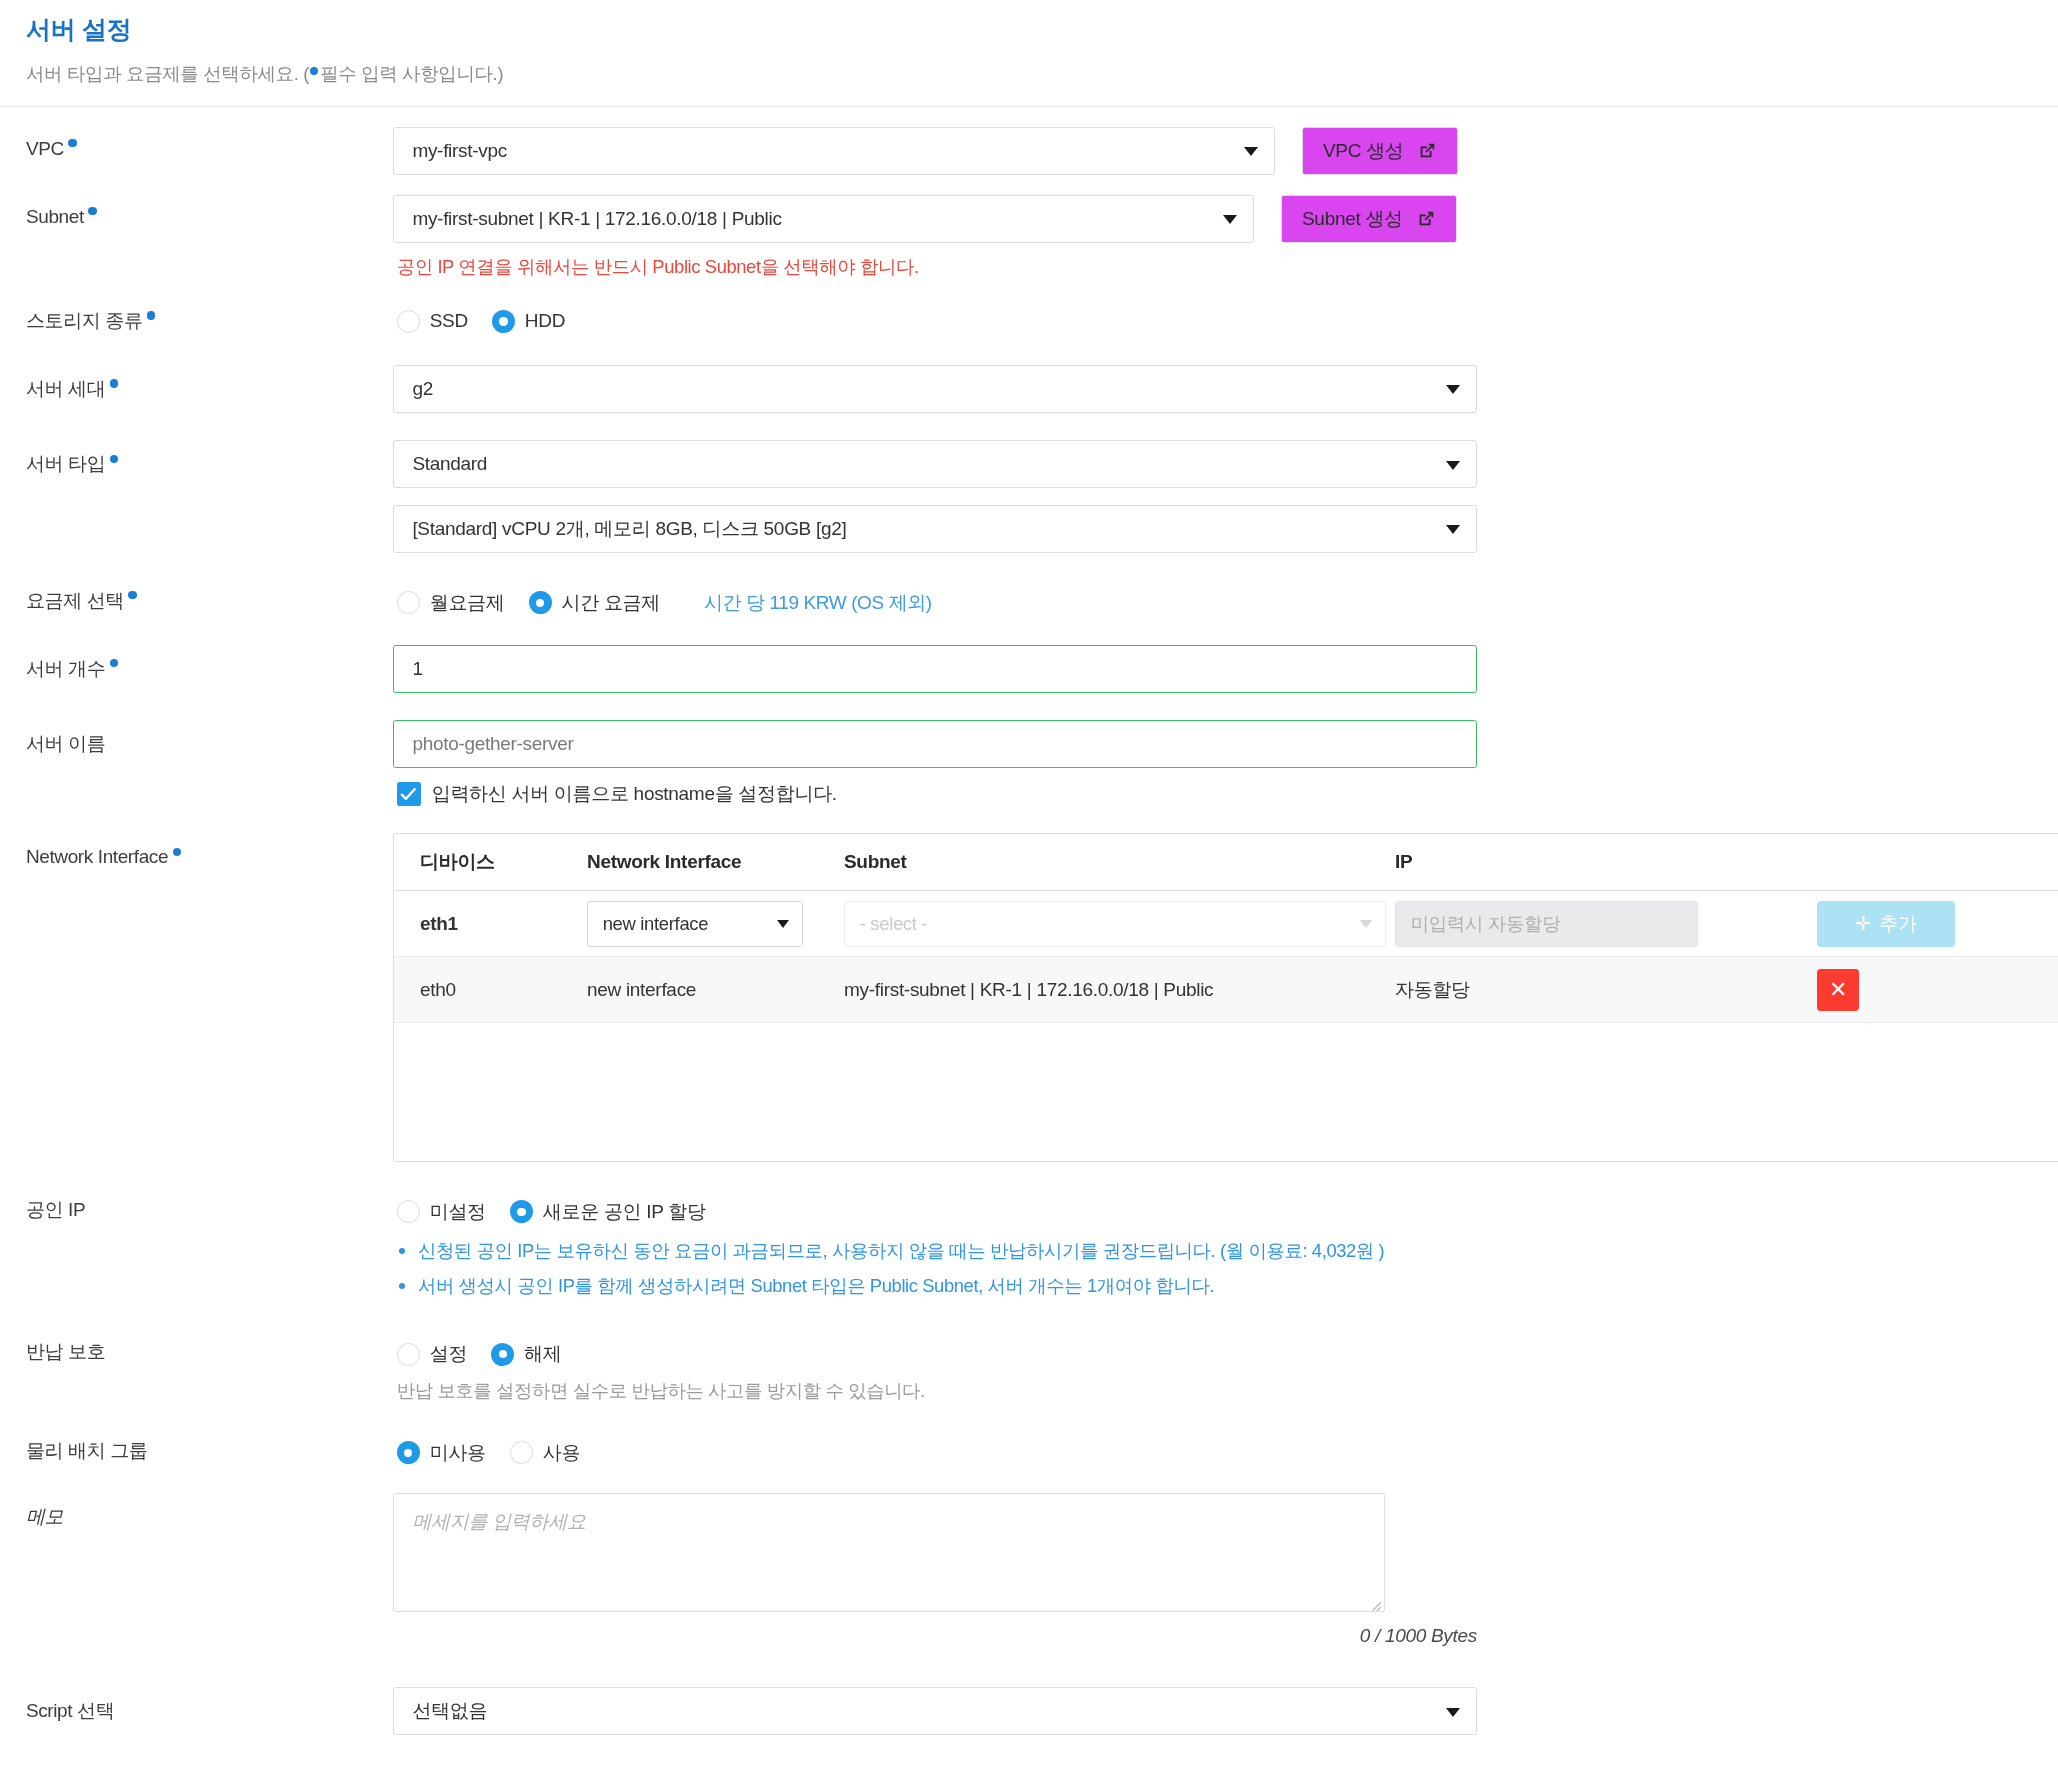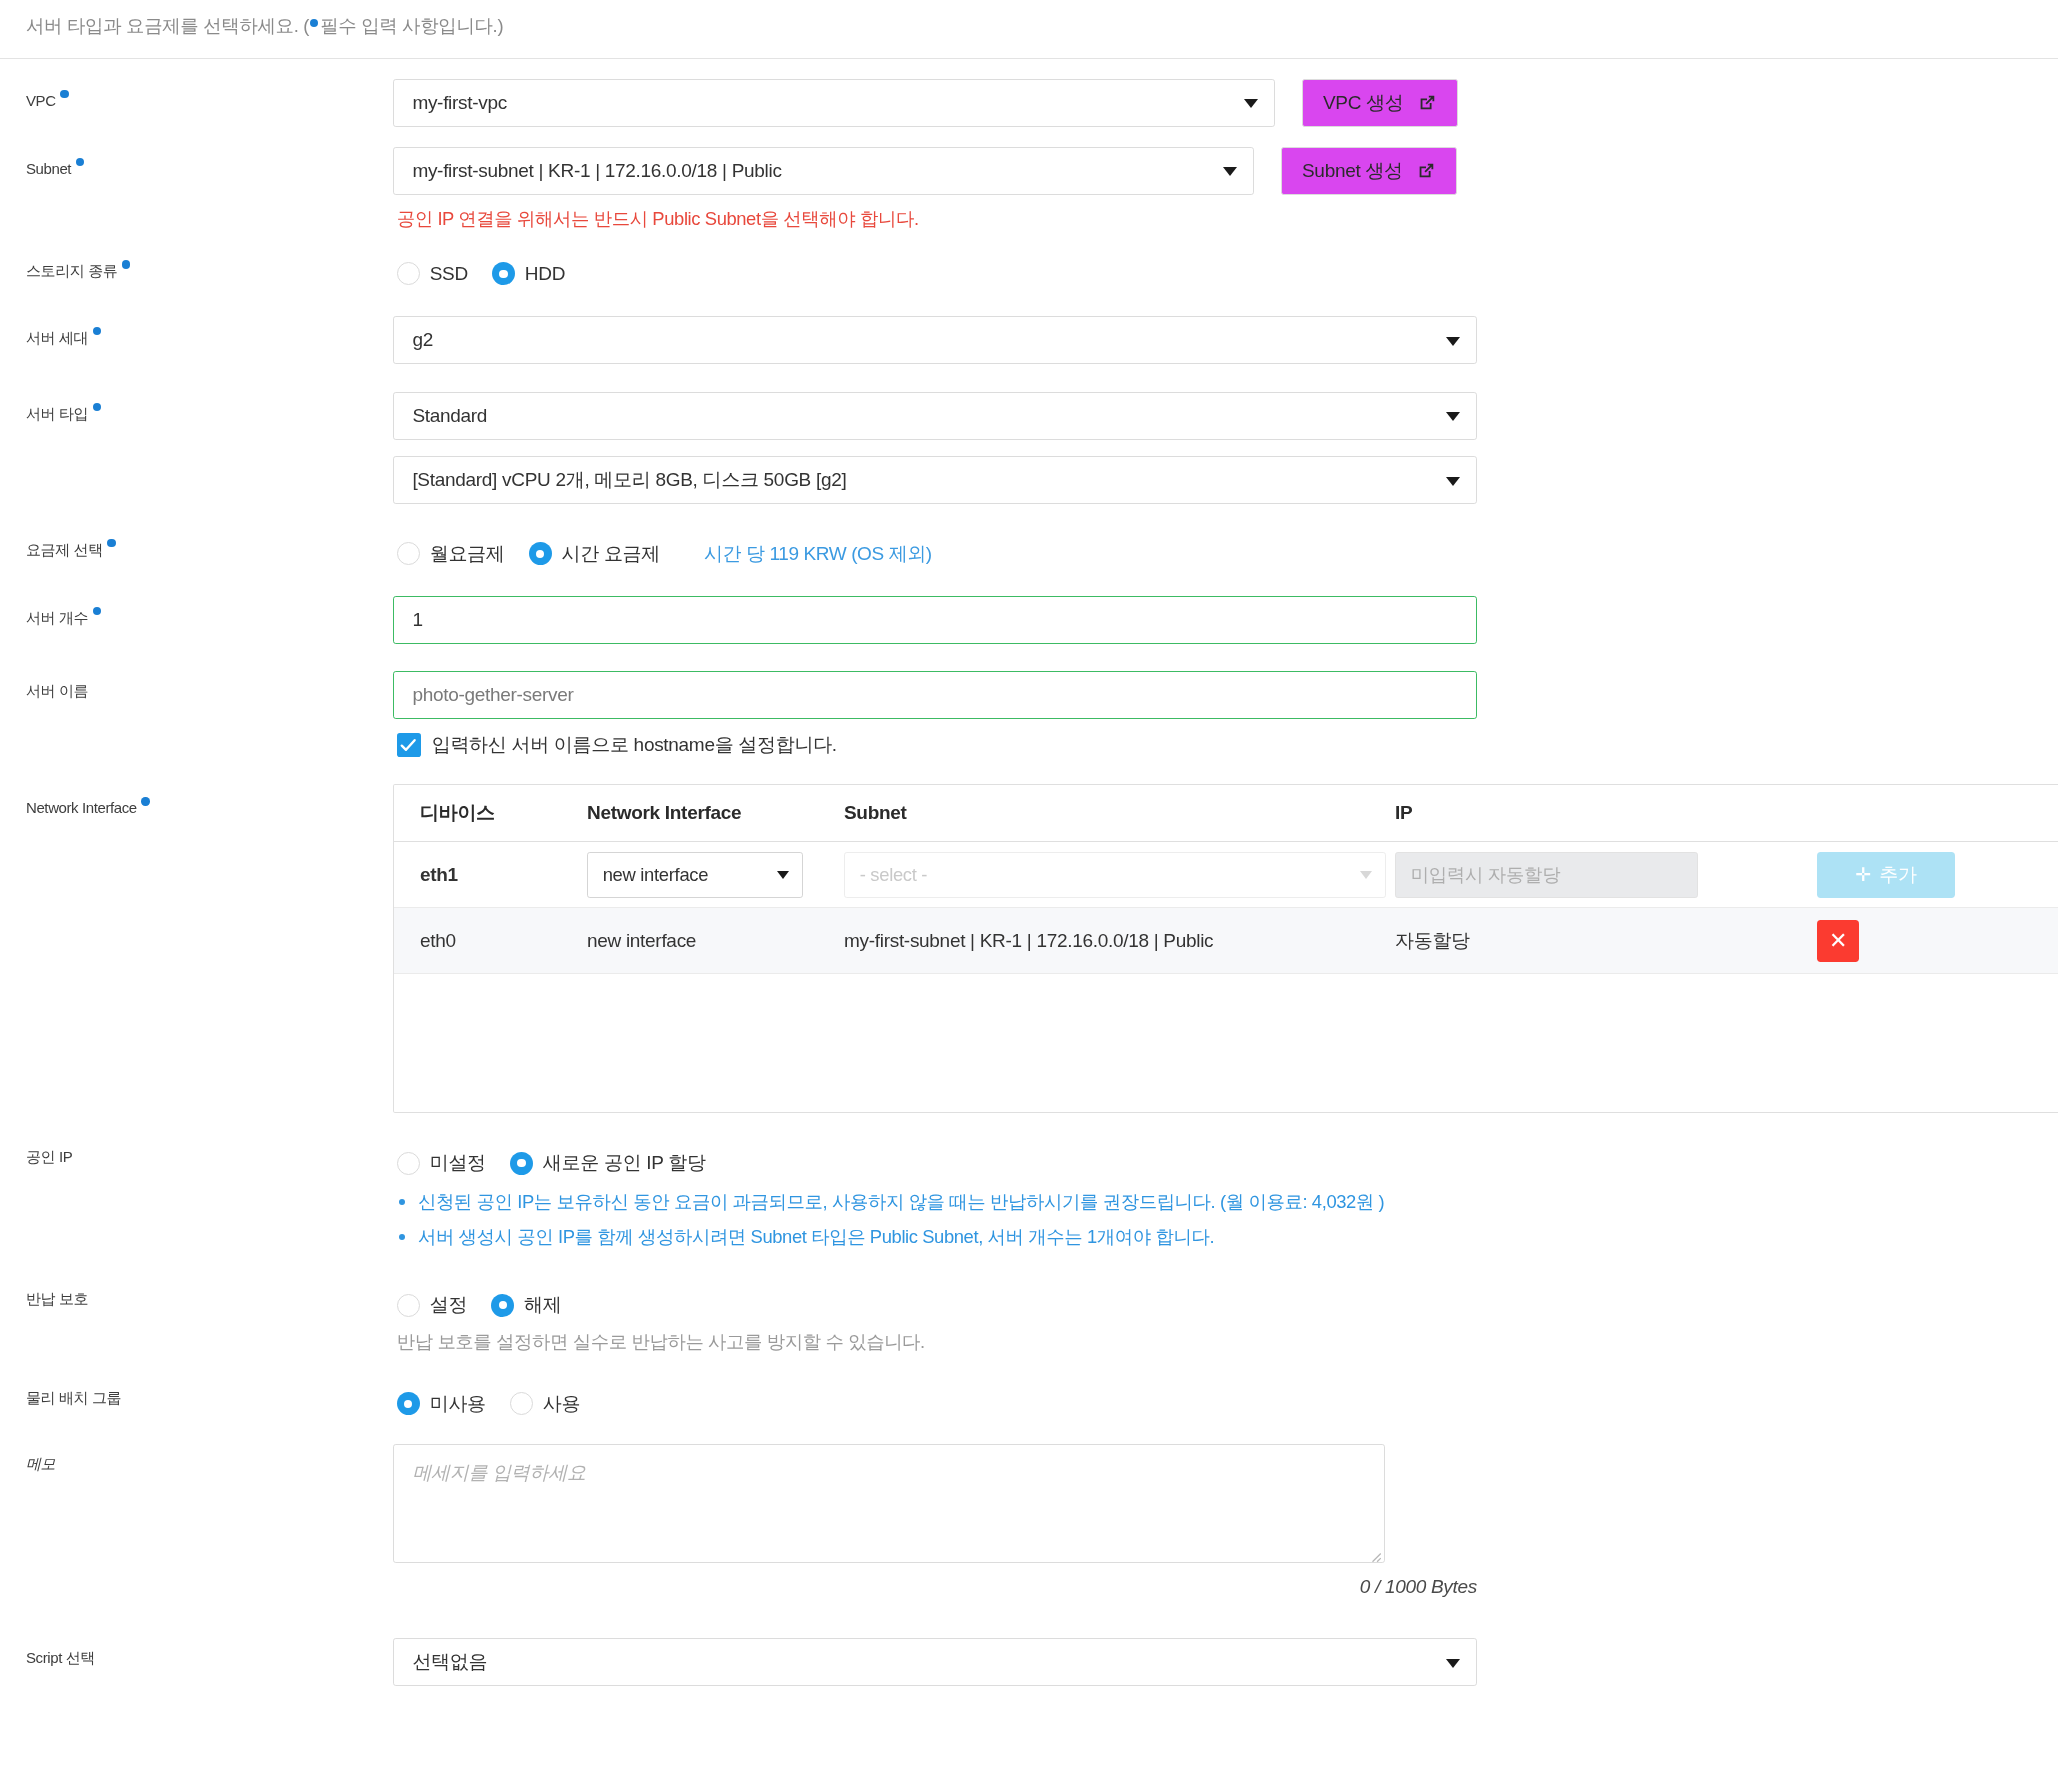--- a/index.html
+++ b/index.html
@@ -32,21 +32,21 @@
     vertical-align: 4.6px;
     margin: 0 1.8px 0 0.9px;
   }
 
   
   .form { padding: 20px 26px 0 26px; }
   .row { display: flex; align-items: flex-start; margin-bottom: 0; }
   .label {
     width: 367px;
     flex: 0 0 367px;
-    font-size: 15px;
+    font-size: 19px;
     color: #3d3d3d;
     letter-spacing: -0.4px;
     padding-top: 11px;
     white-space: nowrap;
   }
   .req-dot {
     display: inline-block;
     width: 8.3px; height: 8.3px;
     border-radius: 50%;
     background: #1a7fd4;
@@ -313,20 +313,21 @@
     padding-top: 13px;
     letter-spacing: -0.3px;
   }
 </style>
 </head>
 <body>
 
 <div class="page">
 
   <div class="hdr">
+    <div class="hdr-title">서버 설정</div>
     <div class="hdr-sub">
       <span>서버 타입과 요금제를 선택하세요. (</span><span class="req-dot-inline"></span><span>필수 입력 사항입니다.)</span>
     </div>
   </div>
 
   <div class="form">
 
     <div class="row" style="margin-bottom:20px;">
       <div class="label">
         <span>VPC</span><span class="req-dot"></span>

